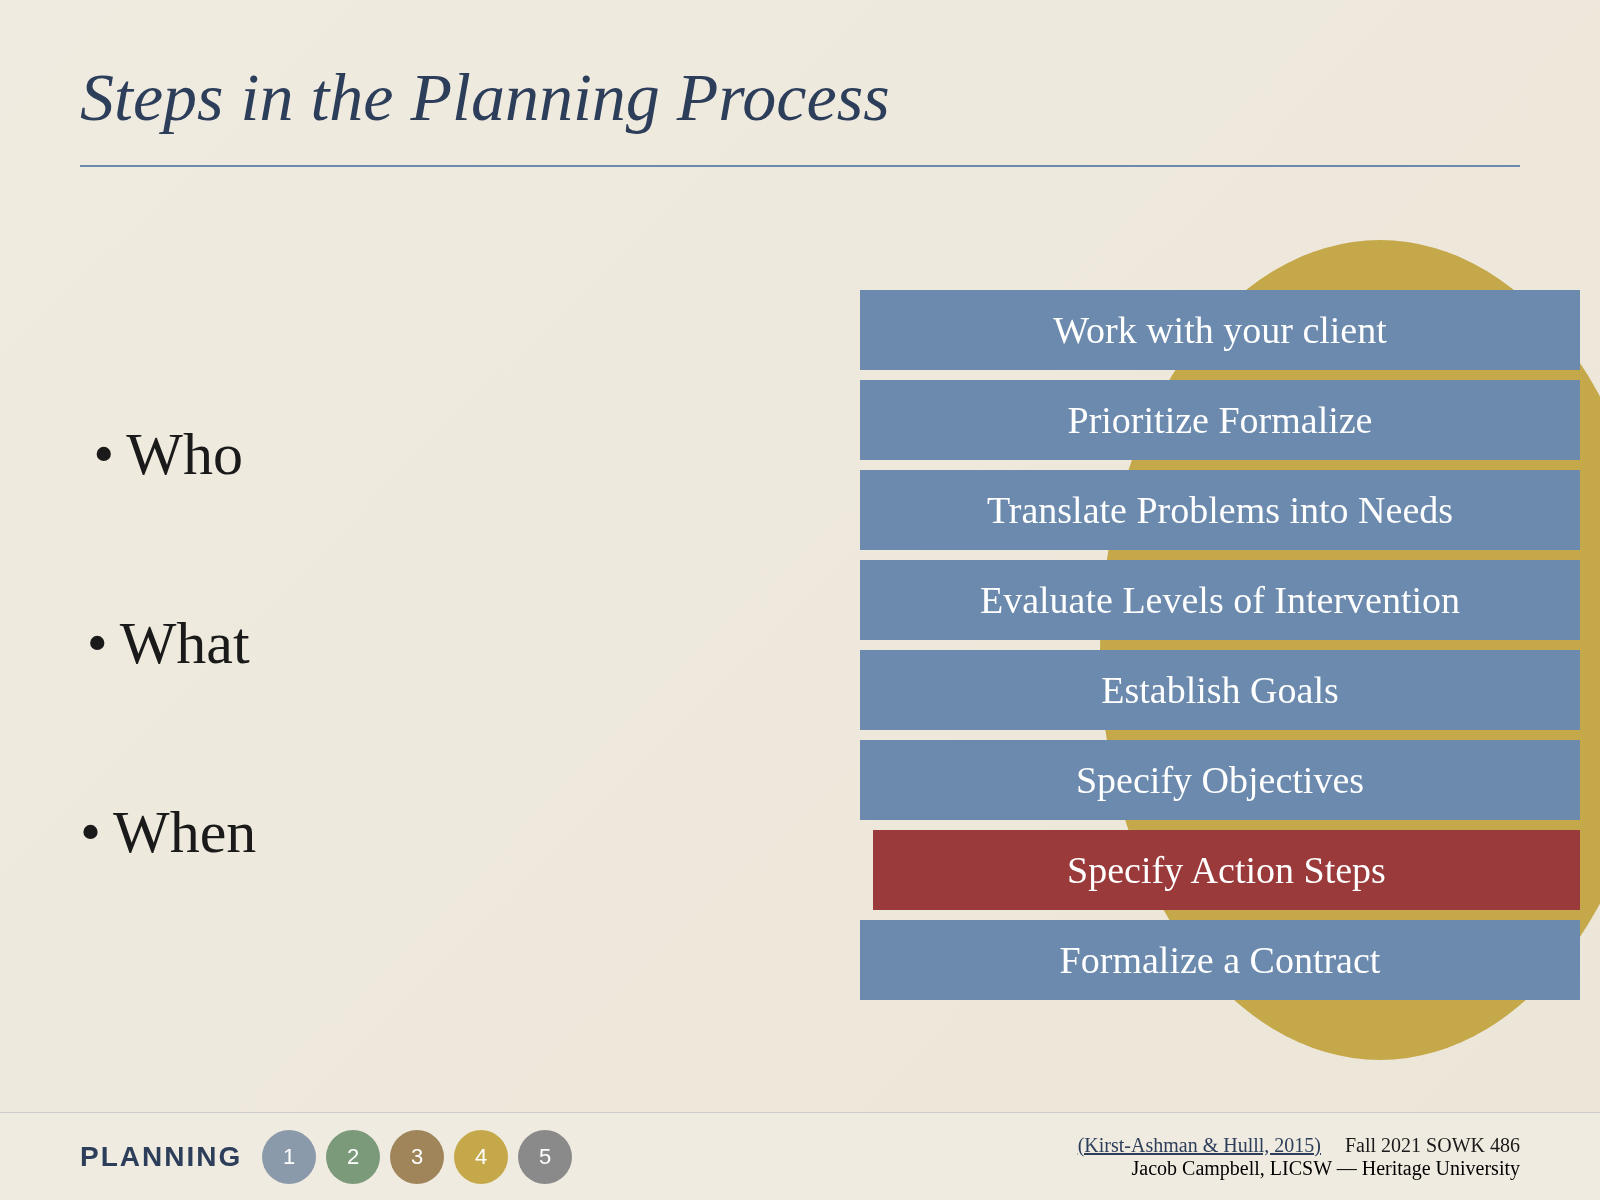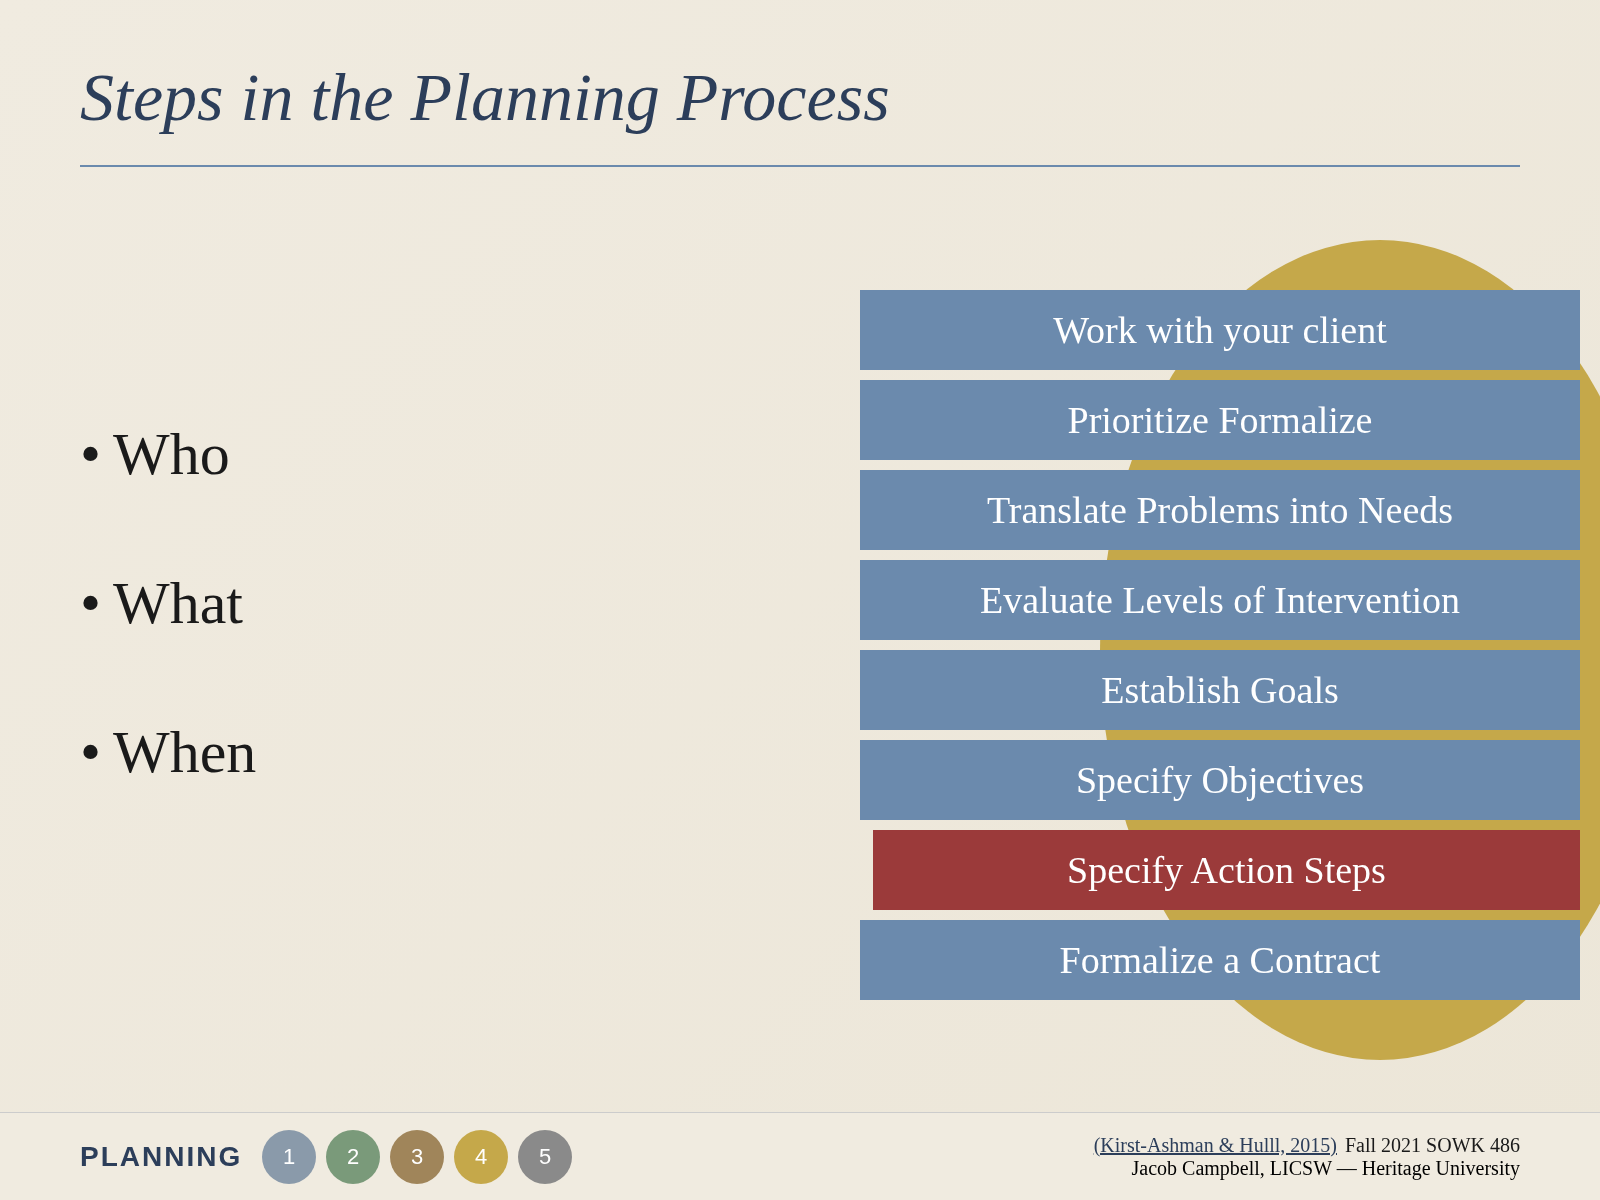--- a/index.html
+++ b/index.html
@@ -41,21 +41,22 @@
       border-top: 2px solid #6b8aad;
     }
 
     
     .left-content {
       position: absolute;
       top: 420px;
       left: 80px;
       display: flex;
       flex-direction: column;
-      gap: 80px;
+      gap: 120px;
+      align-items: center;
     }
 
     .bullet-item {
       font-size: 60px;
       color: #1a1a1a;
       font-family: Georgia, serif;
     }
 
     .bullet-item::before {
       content: '•';
@@ -169,21 +170,21 @@
 
     .instructor-info {
       font-size: 20px;
       color: #000000;
       font-family: Georgia, serif;
     }
 
     .bottom-right-inline {
       display: inline-flex;
       align-items: baseline;
-      gap: 8px;
+      gap: 24px;
     }
   </style>
 </head>
 <body>
 
 <div class="slide">
 
   <div class="title-area">
     <h1 class="slide-title">Steps in the Planning Process</h1>
   </div>

